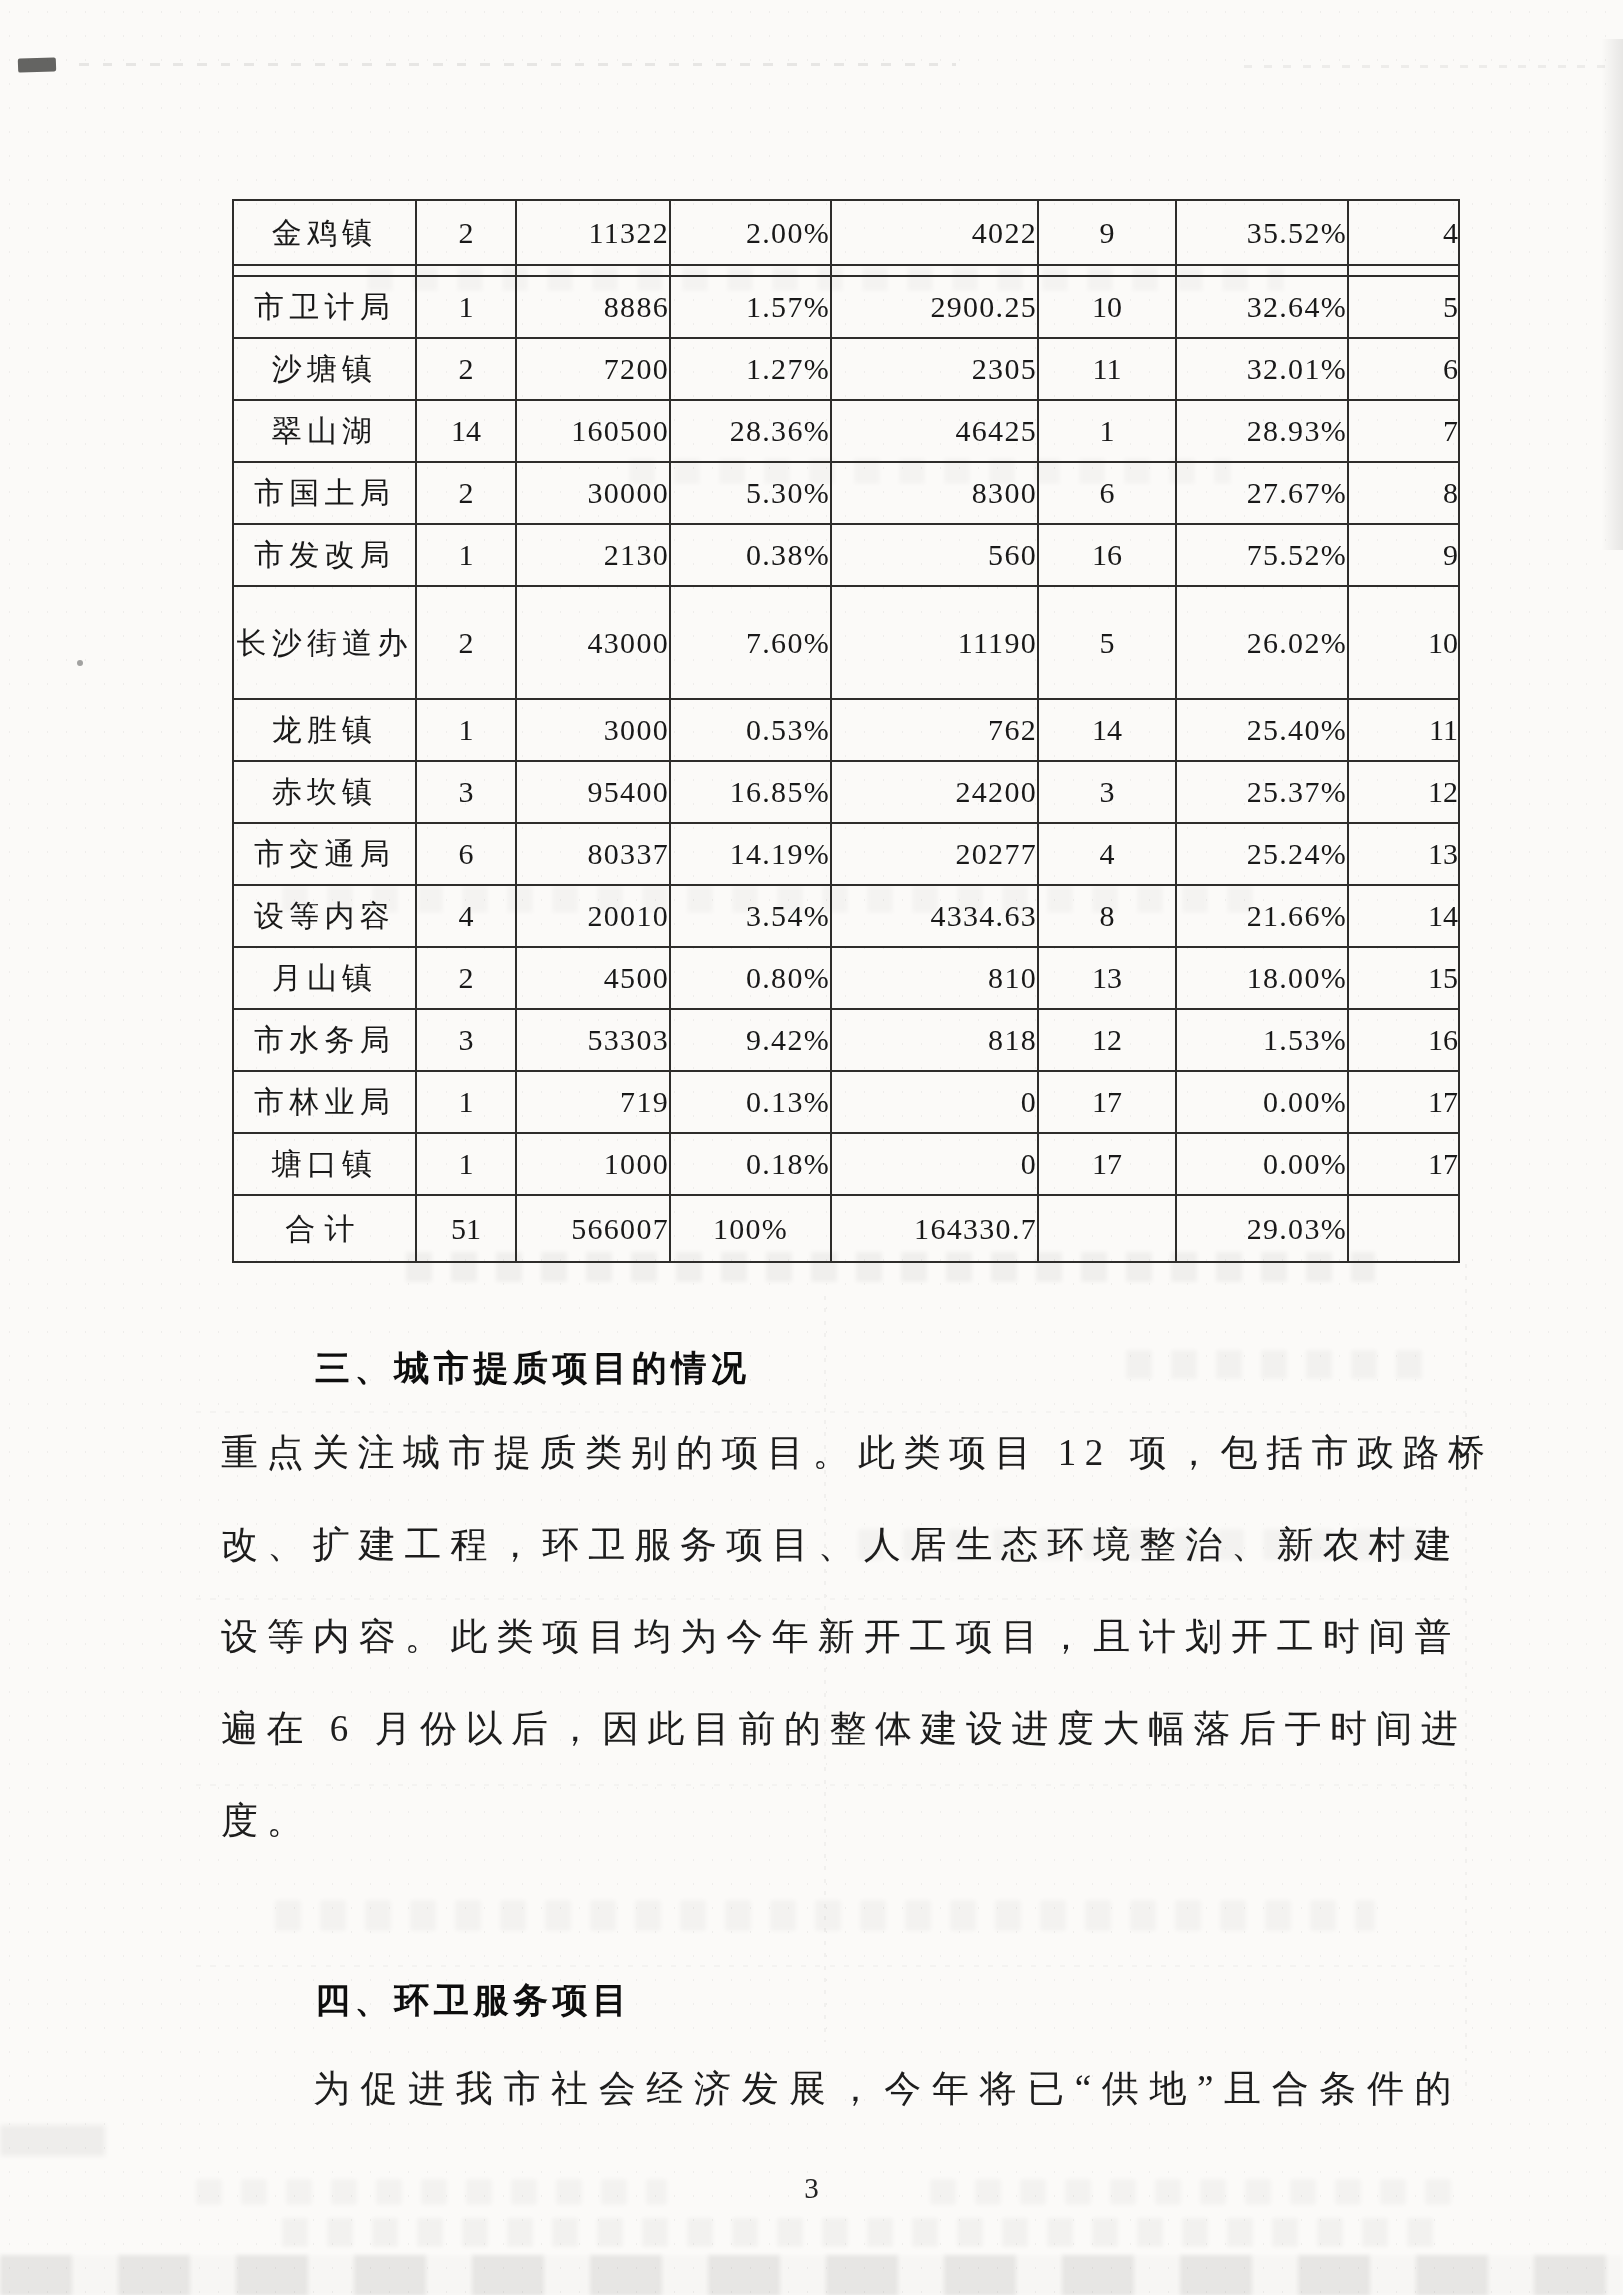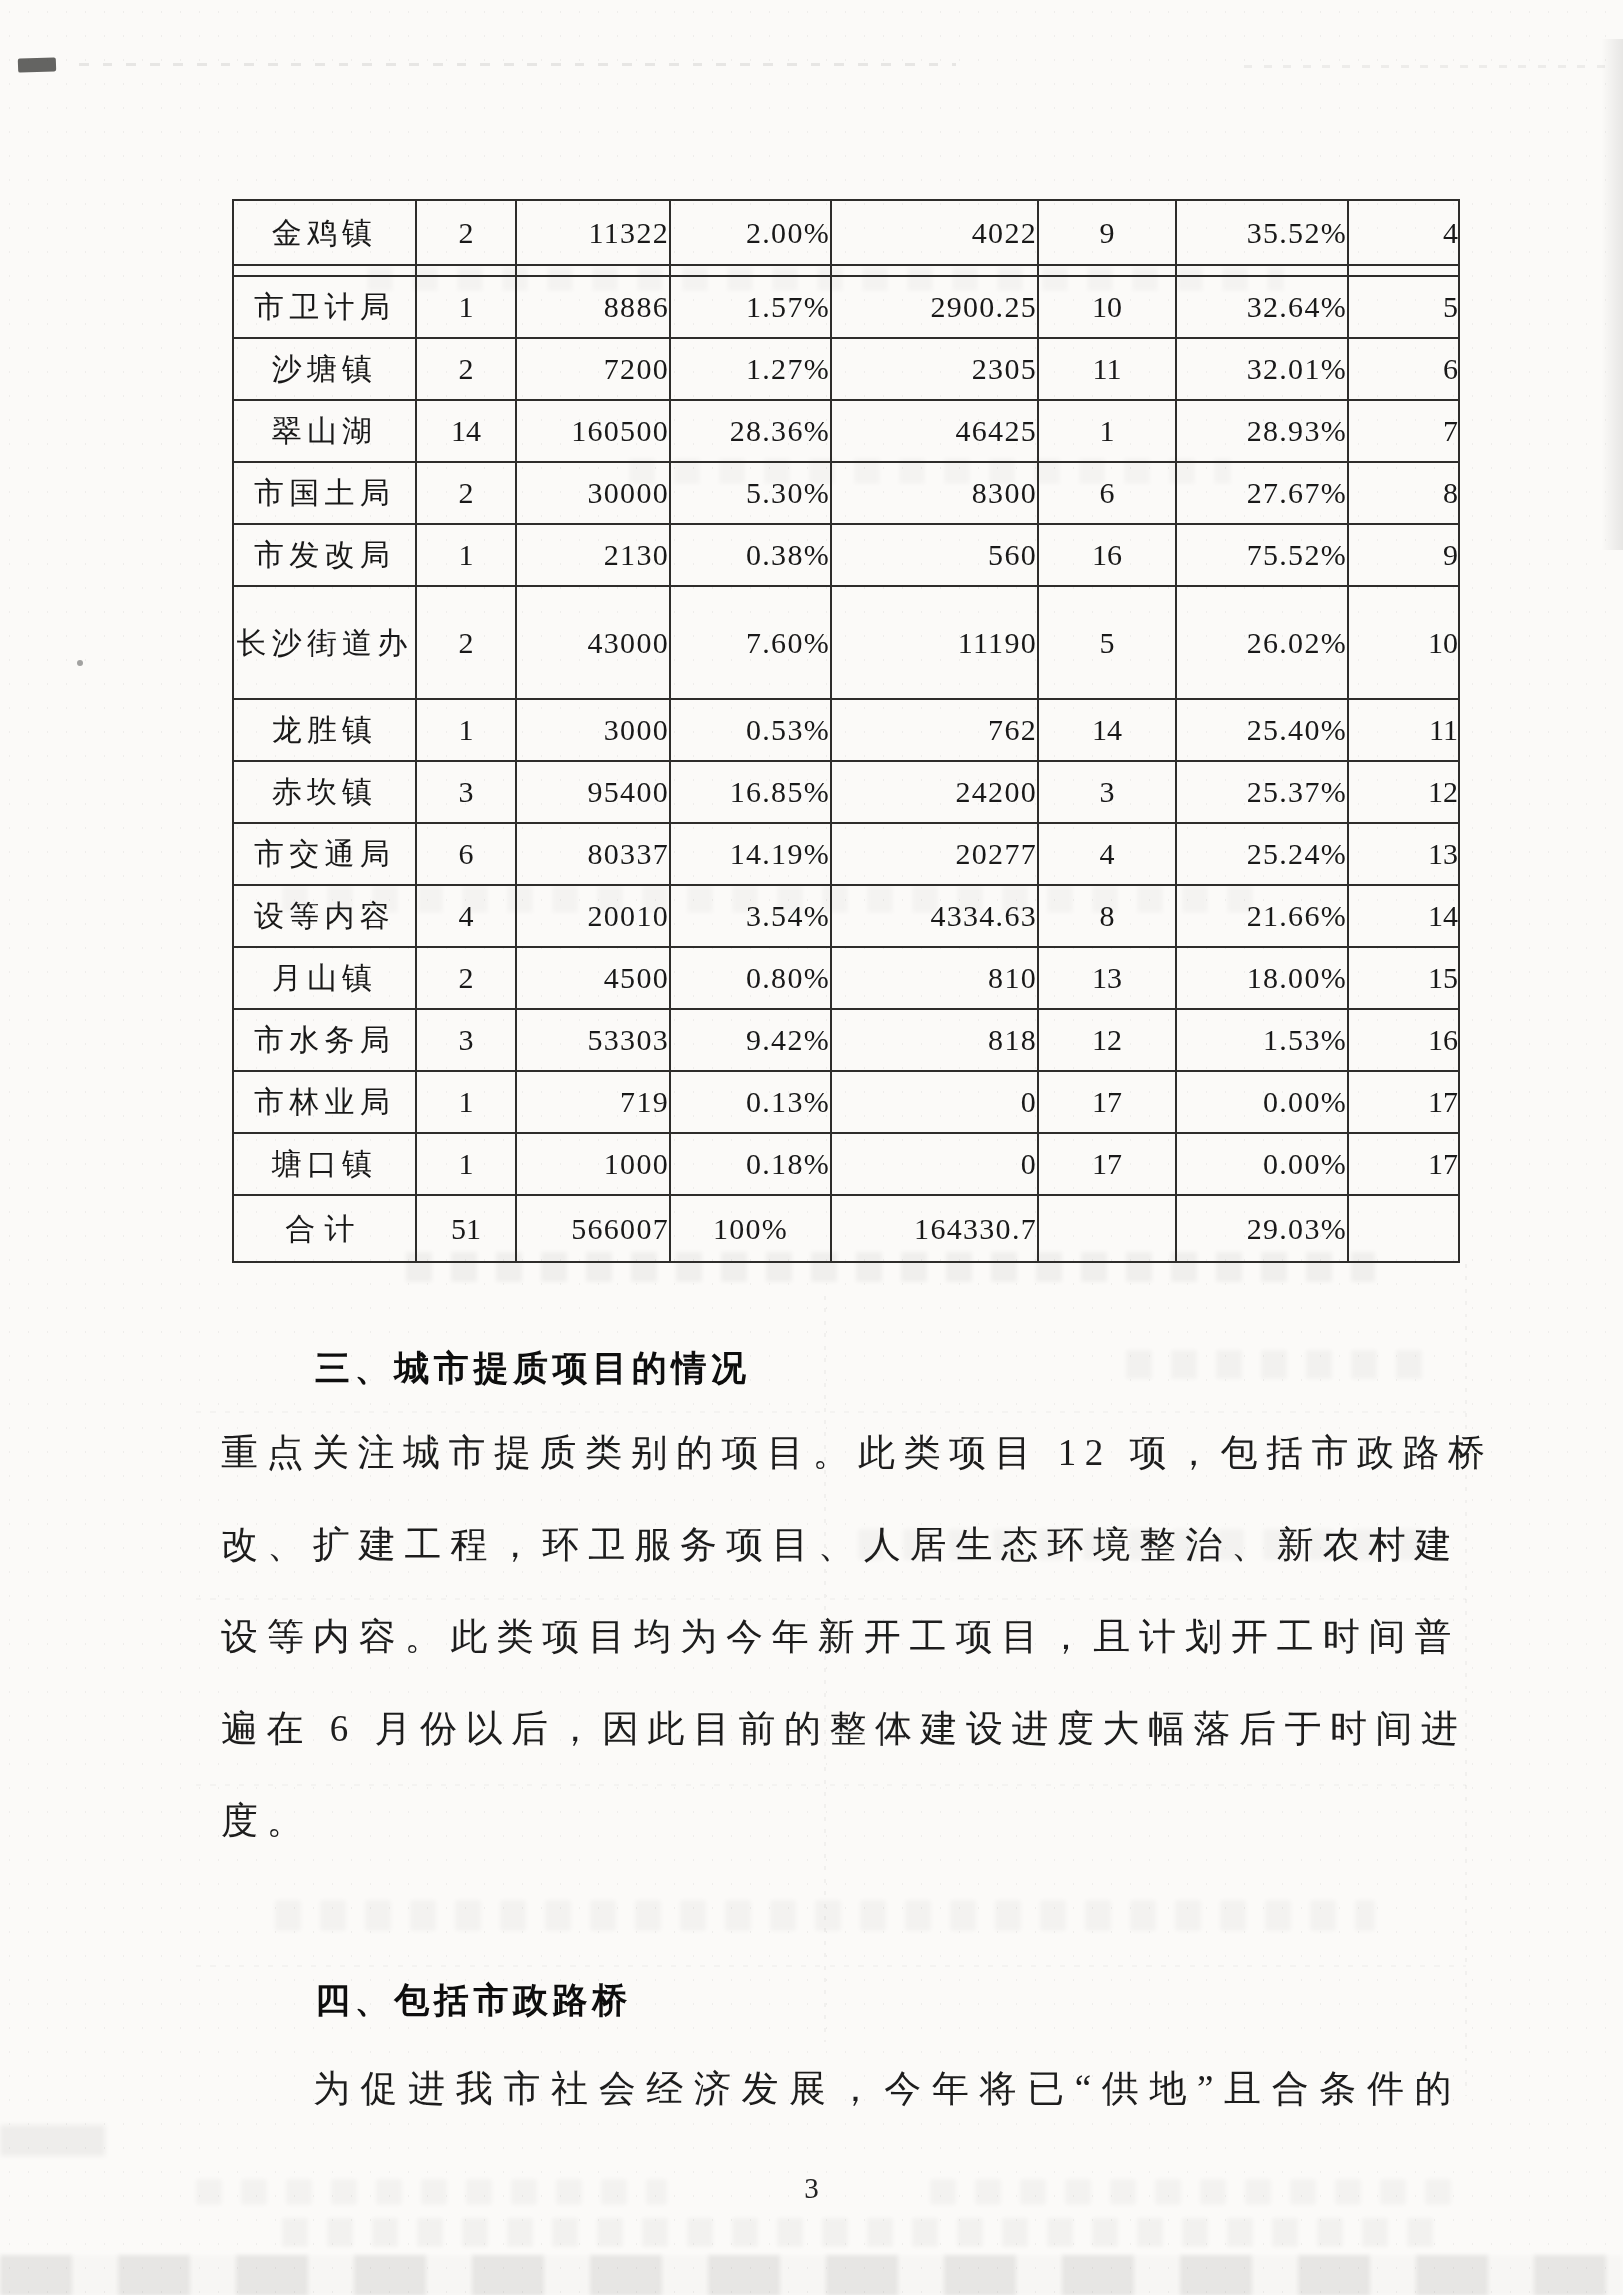--- a/index.html
+++ b/index.html
@@ -318,21 +318,21 @@
 
   <div class="sec-heading heading-3">三、城市提质项目的情况</div>
   <div class="para">
     <div class="line">重点关注城市提质类别的项目。此类项目 12 项，包括市政路桥</div>
     <div class="line">改、扩建工程，环卫服务项目、人居生态环境整治、新农村建</div>
     <div class="line">设等内容。此类项目均为今年新开工项目，且计划开工时间普</div>
     <div class="line">遍在 6 月份以后，因此目前的整体建设进度大幅落后于时间进</div>
     <div class="line short">度。</div>
   </div>
 
-  <div class="sec-heading heading-4">四、包括市政路桥</div>
+  <div class="sec-heading heading-4">四、环卫服务项目</div>
   <div class="para2">
     <div class="line indent">为促进我市社会经济发展，今年将已“供地”且合条件的</div>
   </div>
 
   <div class="page-number">3</div>
 
 </div>
 
 
 </body></html>

